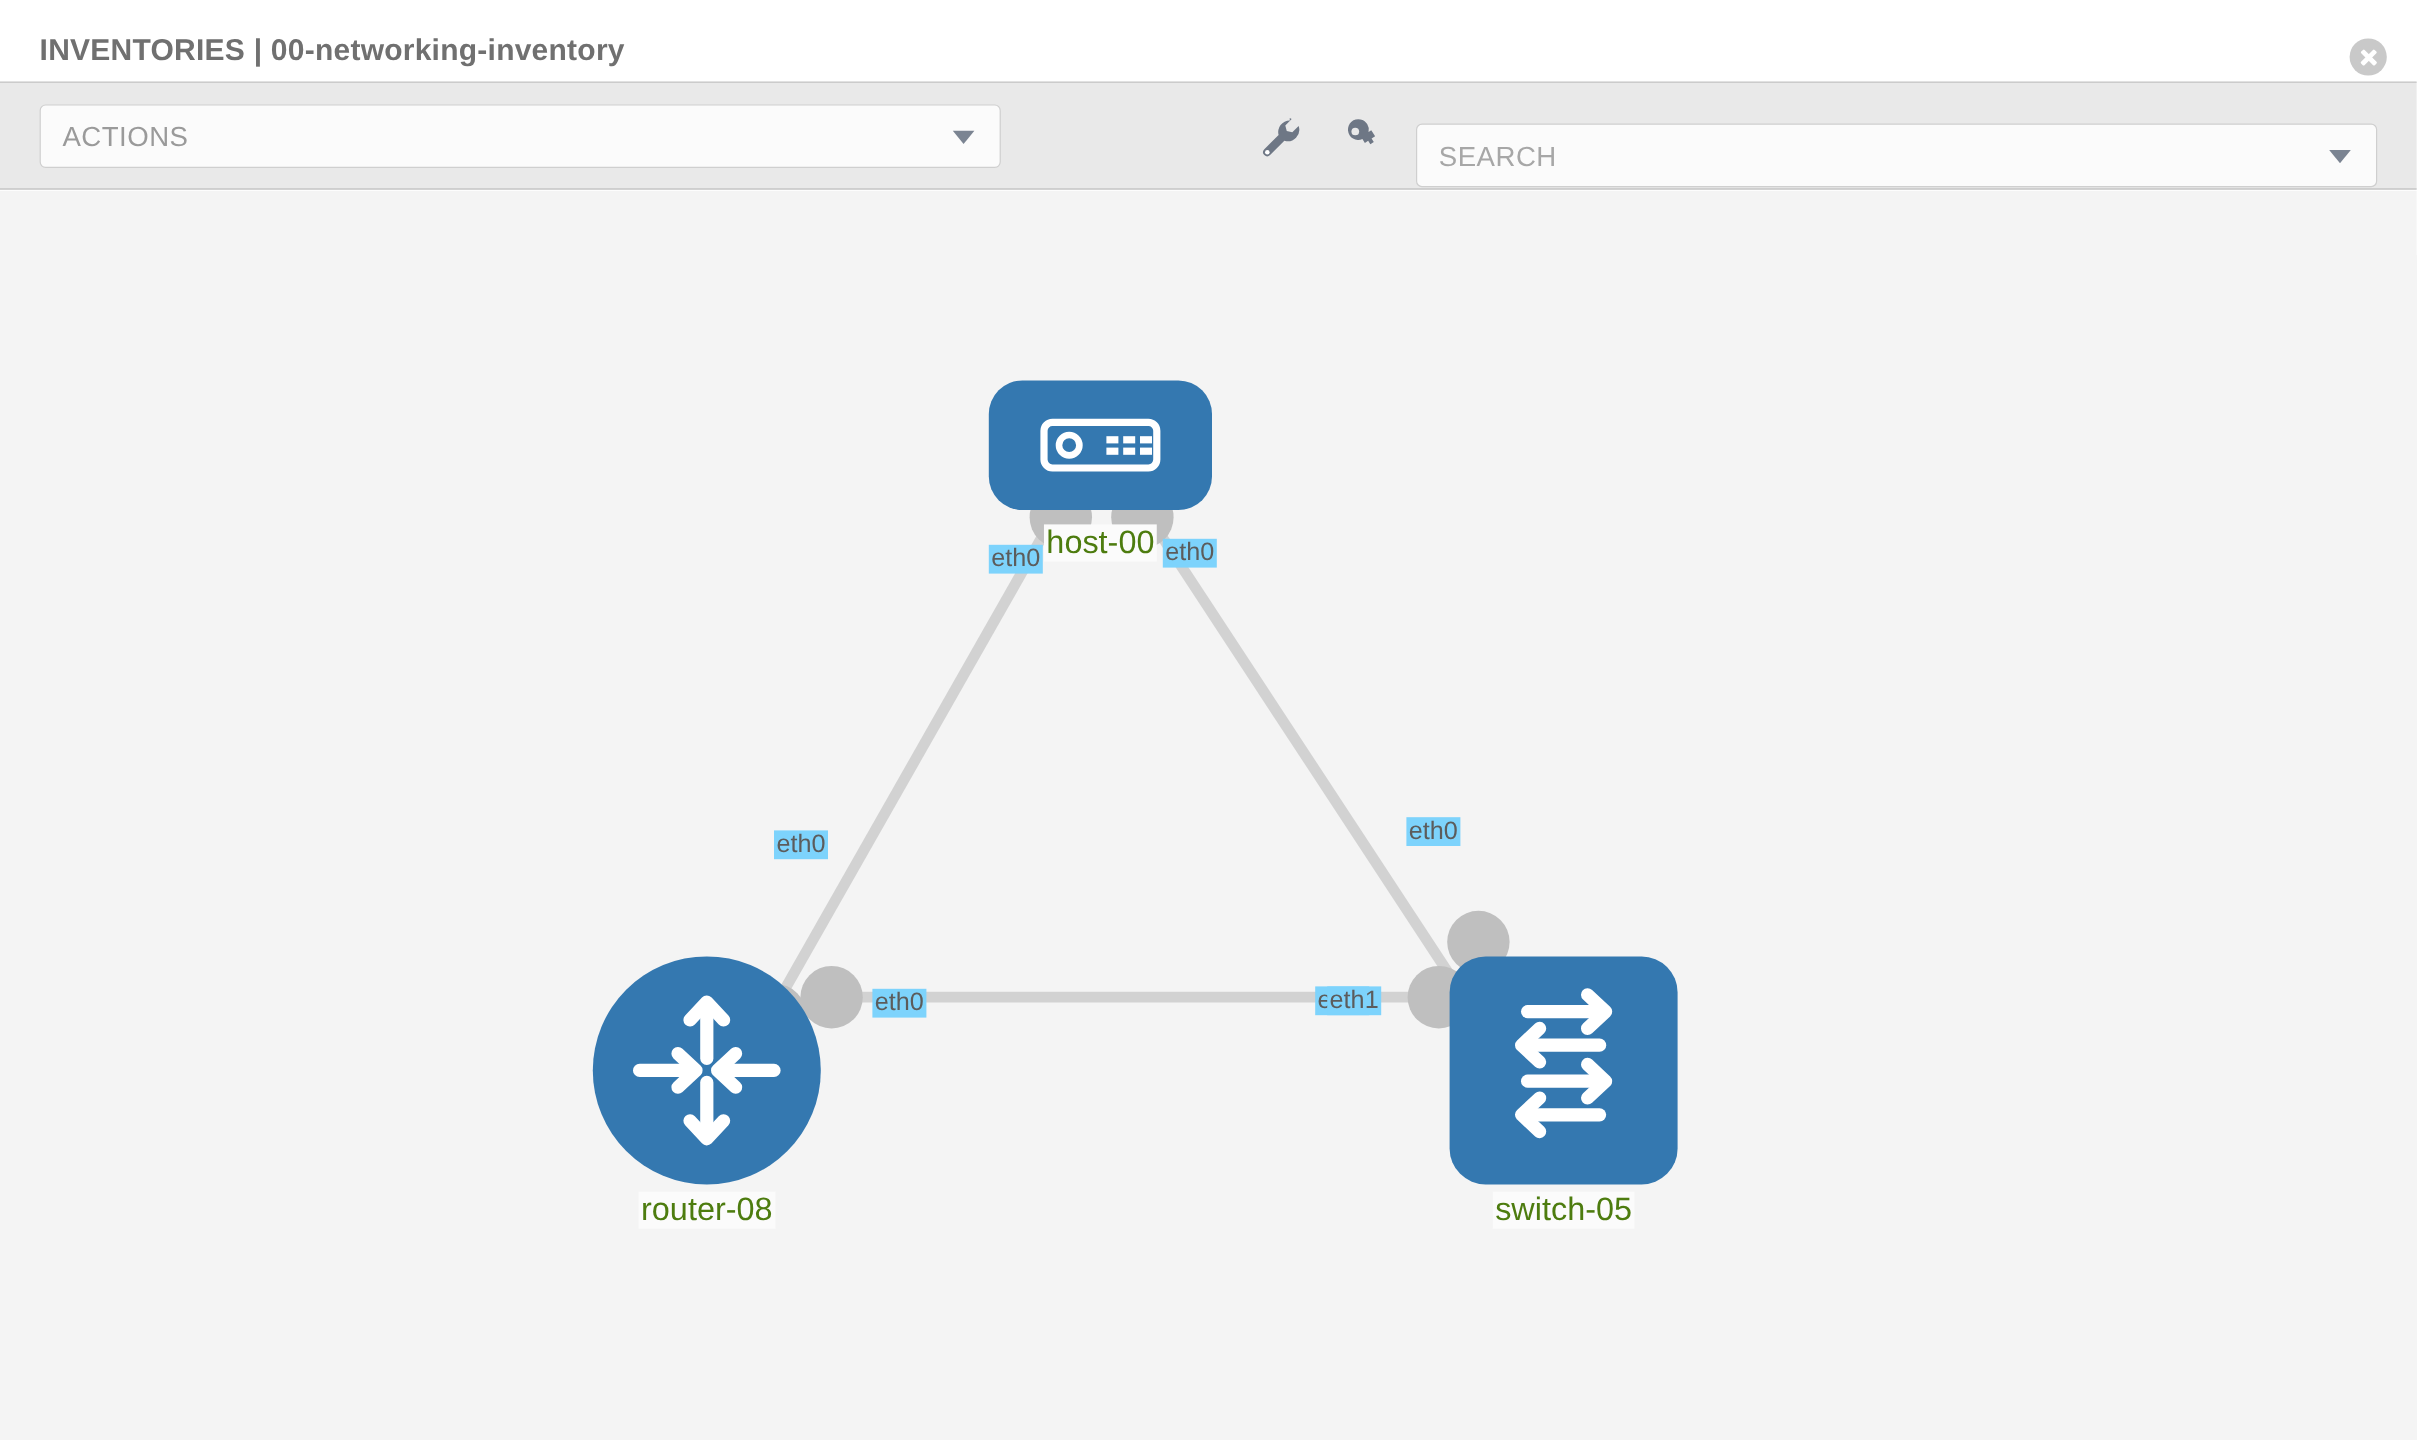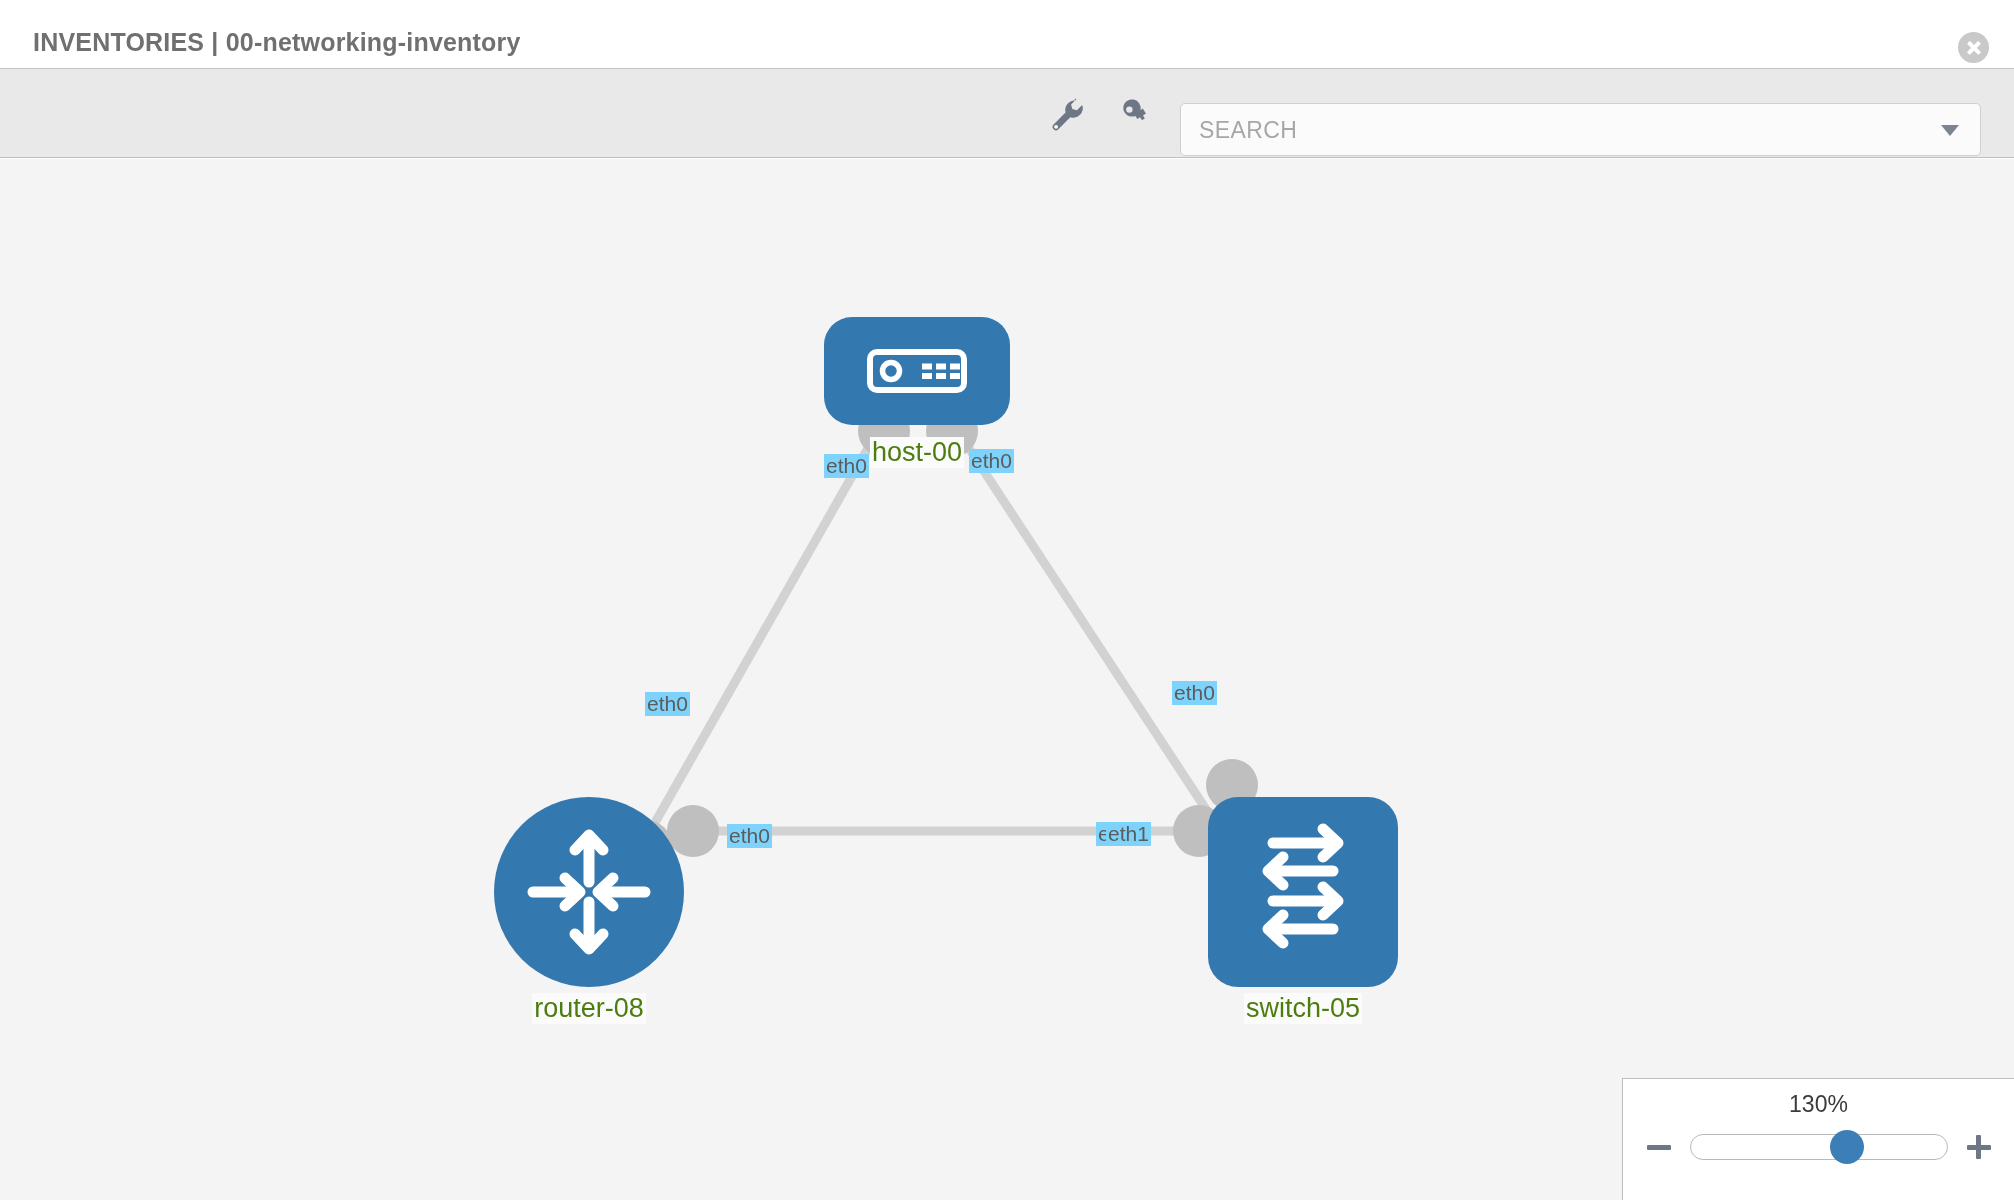--- a/index.html
+++ b/index.html
@@ -255,20 +255,24 @@
 
 <div id="app">
 
   <div class="header">
     <div class="header-title">INVENTORIES | 00-networking-inventory</div>
     <div class="close-button"></div>
   </div>
 
   <div class="toolbar">
 
+    <div class="actions-select">
+      <span class="actions-label">ACTIONS</span>
+      <span class="caret"></span>
+    </div>
 
     <div class="tool-icon wrench">
       <svg viewBox="0 0 36 36" xmlns="http://www.w3.org/2000/svg">
         <path d="M25.8 3.4a9.6 9.6 0 0 0-9.3 12.1L4.6 27.4a3.4 3.4 0 0 0 0 4.8 3.4 3.4 0 0 0 4.8 0l11.9-11.9a9.6 9.6 0 0 0 11.9-12.3l-5.3 5.3-4.6-1.2-1.2-4.6 5.3-5.3a9.7 9.7 0 0 0-1.6-.8z" fill="#6e7785"></path>
         <circle cx="7.1" cy="29.8" r="1.9" fill="#ffffff"></circle>
       </svg>
     </div>
 
     <div class="tool-icon key">
       <svg viewBox="0 0 36 36" xmlns="http://www.w3.org/2000/svg">
@@ -367,24 +371,14 @@
 
     <span class="iface-label" style="left:824px; top:295px;">eth0</span>
     <span class="iface-label" style="left:969px; top:290px;">eth0</span>
     <span class="iface-label" style="left:645px; top:533px;">eth0</span>
     <span class="iface-label" style="left:1172px; top:522px;">eth0</span>
     <span class="iface-label" style="left:727px; top:665px;">eth0</span>
     <span class="iface-label" style="left:1096px; top:663px;">eth0</span>
     <span class="iface-label" style="left:1106px; top:663px;">eth1</span>
   </div>
 
-  <div class="zoom-panel">
-    <div class="zoom-value">130%</div>
-    <div class="zoom-row">
-      <div class="zoom-minus"></div>
-      <div class="zoom-track">
-        <div class="zoom-thumb" style="left: 61%;"></div>
-      </div>
-      <div class="zoom-plus"></div>
-    </div>
-  </div>
 
 </div>
 
 </body></html>

